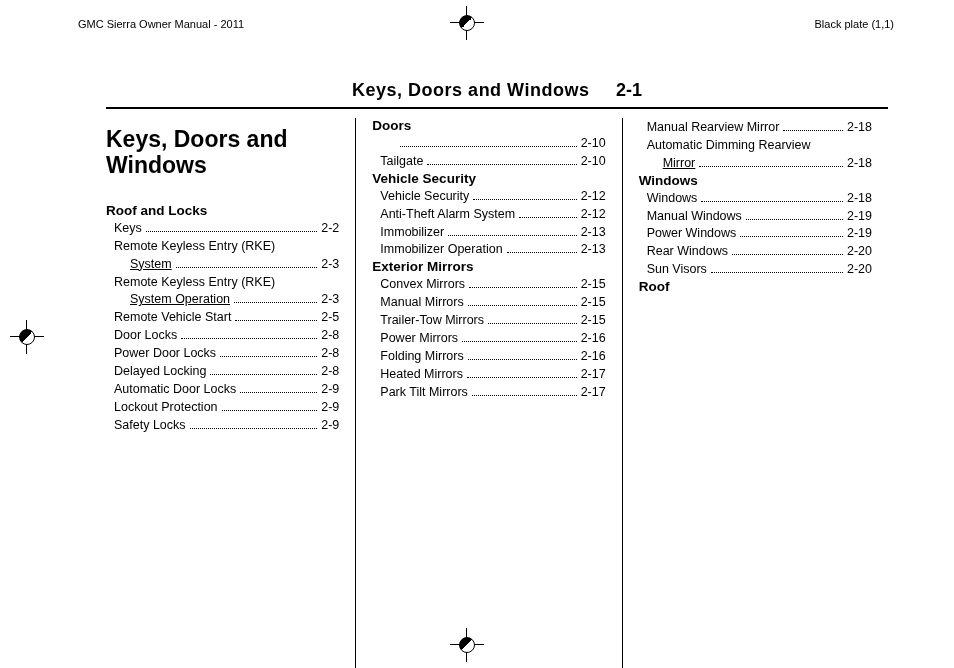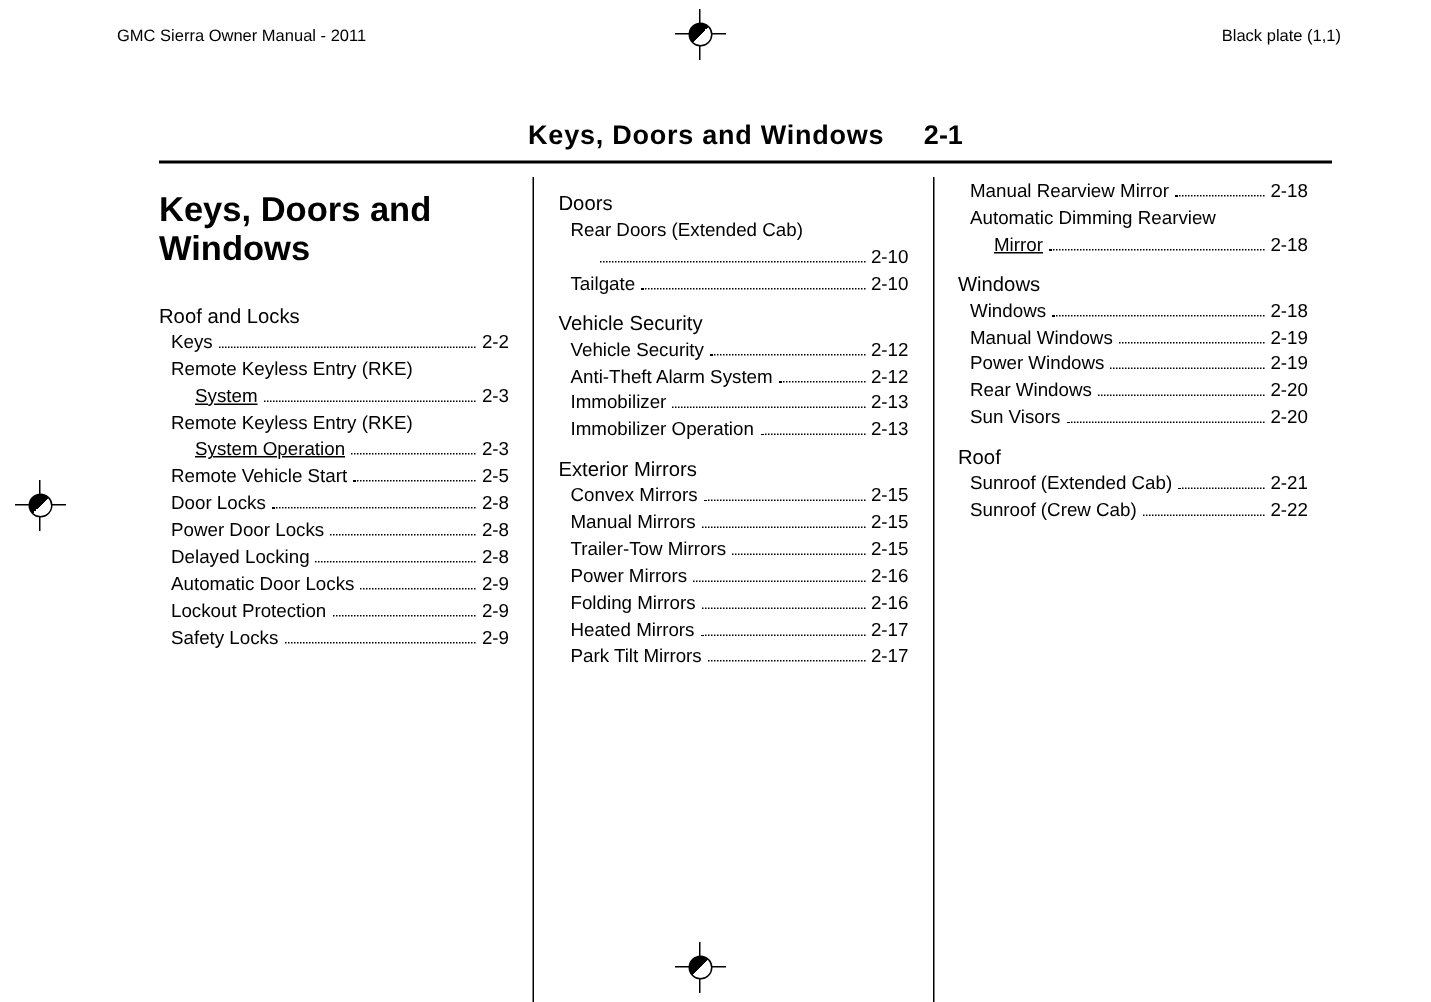--- a/index.html
+++ b/index.html
@@ -89,22 +89,22 @@
 
   h1.chapter {
     font-size: 23px;
     font-weight: bold;
     margin: 8px 0 24px 0;
     line-height: 1.15;
   }
 
   .section-head {
     font-size: 13.5px;
-    font-weight: normal;
-    margin: 10px 0 2px 0;
+    font-weight: bold;
+    margin: 0 0 2px 0;
   }
 
   .toc-entry {
     font-size: 12.5px;
     line-height: 1.35;
     display: flex;
     align-items: baseline;
     white-space: nowrap;
     padding-left: 8px;
     margin: 1px 0;
@@ -215,23 +215,20 @@
           <span class="dots"></span>
           <span class="pg">2-9</span>
         </div>
       </div>
   </div>
 
   <div class="col">
     <div class="section-head">Doors</div>
     <div>
         <div class="toc-entry">
-          <span class="label">Rear Doors (Extended Cab)</span>
-        </div>
-        <div class="toc-entry">
           <span class="label cont"></span>
           <span class="dots"></span>
           <span class="pg">2-10</span>
         </div>
         <div class="toc-entry">
           <span class="label">Tailgate</span>
           <span class="dots"></span>
           <span class="pg">2-10</span>
         </div>
       </div>
@@ -340,26 +337,14 @@
           <span class="pg">2-20</span>
         </div>
         <div class="toc-entry">
           <span class="label">Sun Visors</span>
           <span class="dots"></span>
           <span class="pg">2-20</span>
         </div>
       </div>
 
     <div class="section-head">Roof</div>
-    <div>
-        <div class="toc-entry">
-          <span class="label">Sunroof (Extended Cab)</span>
-          <span class="dots"></span>
-          <span class="pg">2-21</span>
-        </div>
-        <div class="toc-entry">
-          <span class="label">Sunroof (Crew Cab)</span>
-          <span class="dots"></span>
-          <span class="pg">2-22</span>
-        </div>
-      </div>
   </div>
 </div>
 
 </body></html>

